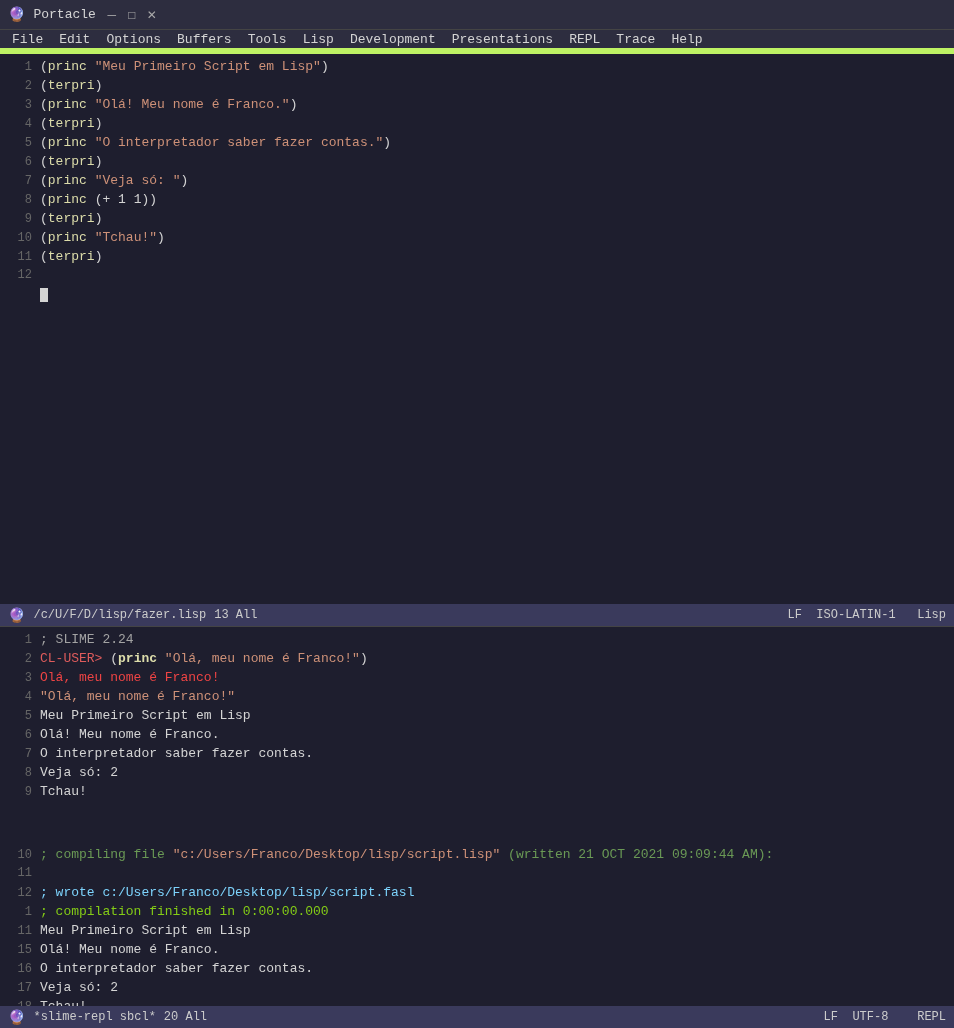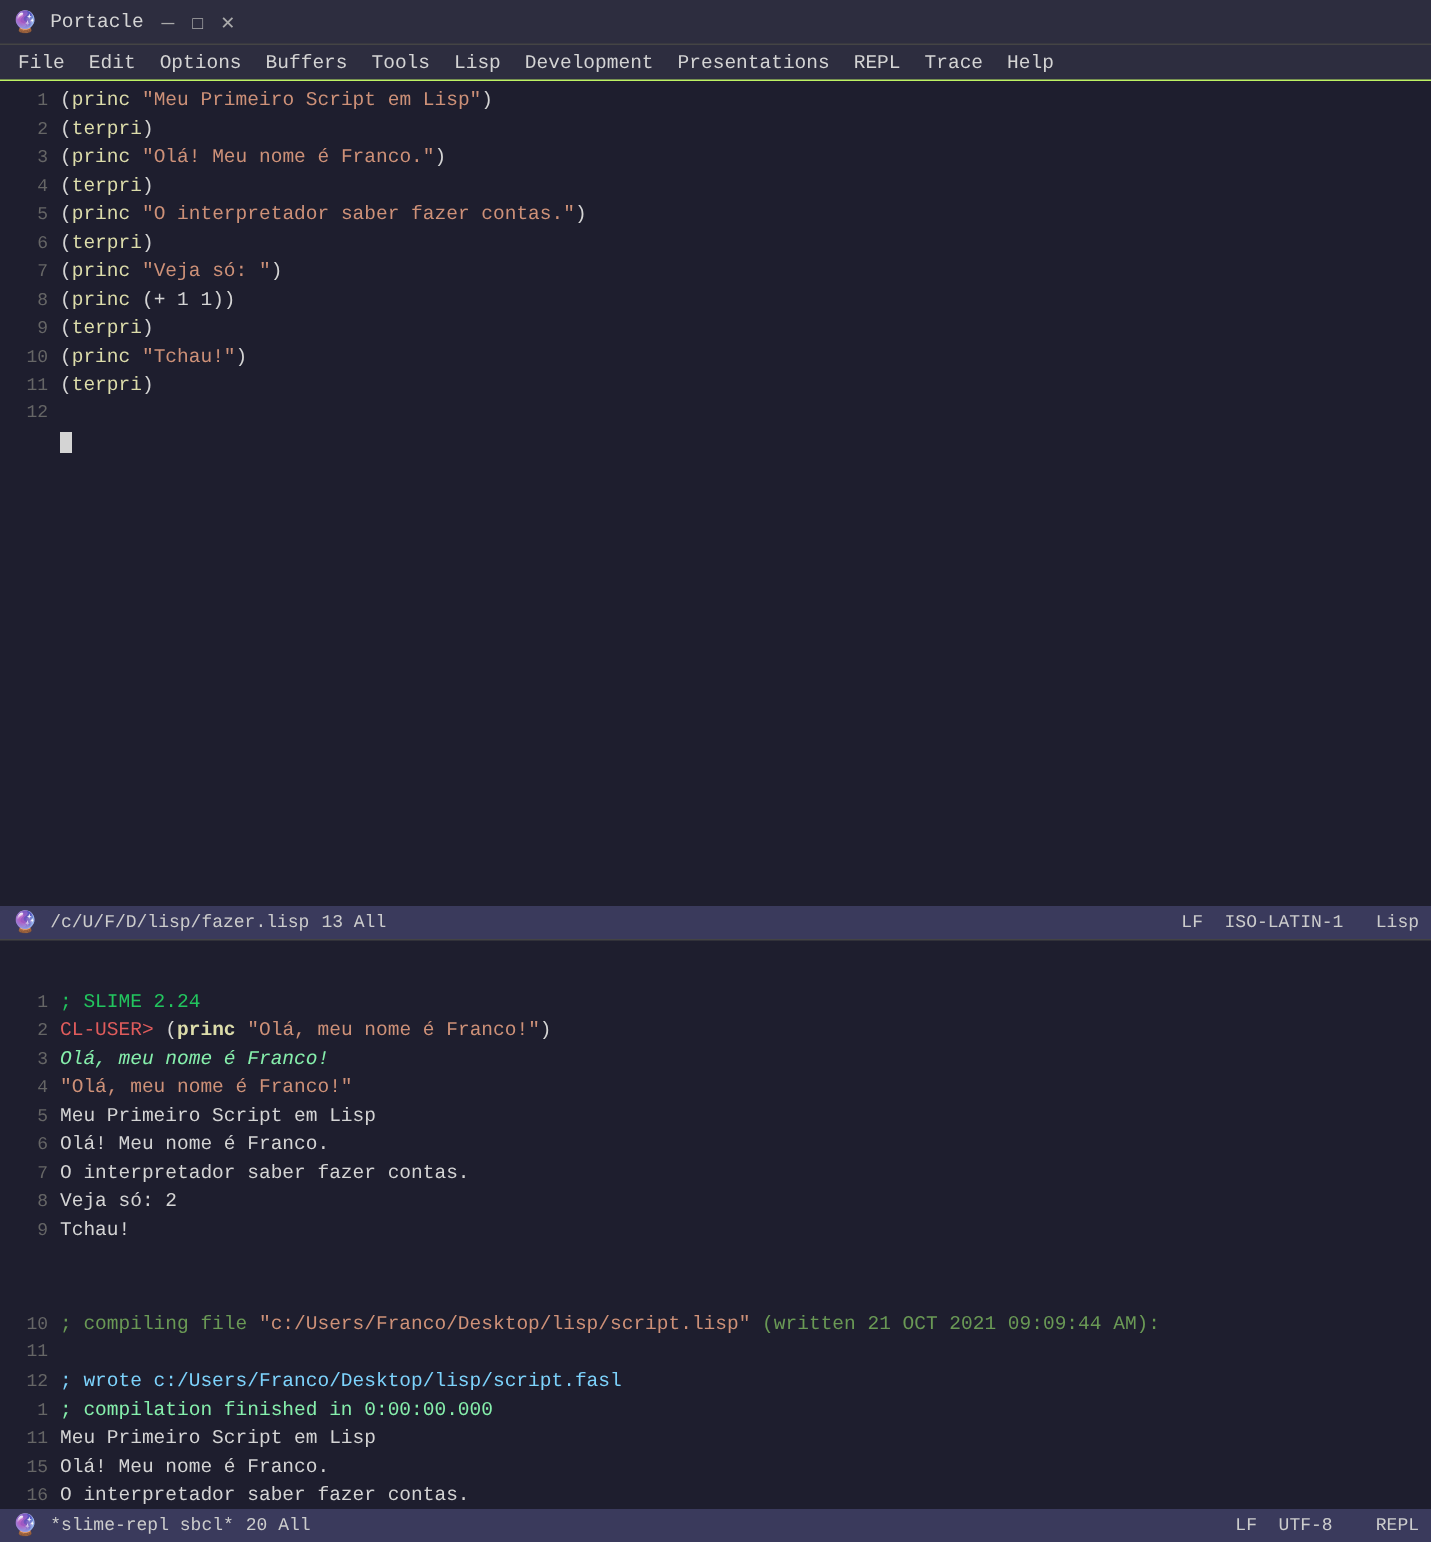--- a/index.html
+++ b/index.html
@@ -43,21 +43,21 @@
       justify-content: center;
     }
 
     
     #menubar {
       background: #2d2d3f;
       height: 24px;
       display: flex;
       align-items: center;
       padding: 0 4px;
-      border-bottom: 1px solid #bef264;
+      border-bottom: 6px solid #bef264;
       flex-shrink: 0;
     }
     .menu-item {
       padding: 2px 8px;
       color: #d4d4d4;
       font-size: 13px;
       cursor: pointer;
     }
 
     
@@ -262,29 +262,29 @@
       <span>13 All</span>
     </div>
     <div>
       <span>LF &nbsp;ISO-LATIN-1 &nbsp; Lisp</span>
     </div>
   </div>
 
   <div id="repl-pane">
   <div class="repl-line">
         <span class="repl-num">1</span>
-        <span class="repl-content" style="color: #22c55e; margin-top: 28px;">; SLIME 2.24</span>
+        <span class="repl-content" style="color: #a3a3a3;">; SLIME 2.24</span>
       </div>
       <div class="repl-line">
         <span class="repl-num">2</span>
         <span class="repl-content"><span style="color: rgb(224, 92, 92);">CL-USER&gt; </span><span>(<span style="color:#dcdcaa;font-weight:bold">princ</span> <span style="color:#ce9178">"Olá, meu nome é Franco!"</span>)</span></span>
       </div>
       <div class="repl-line">
         <span class="repl-num">3</span>
-        <span class="repl-content" style="color: #86efac; font-style: italic;">Olá, meu nome é Franco!</span>
+        <span class="repl-content" style="color: #ef4444;">Olá, meu nome é Franco!</span>
       </div>
       <div class="repl-line">
         <span class="repl-num">4</span>
         <span class="repl-content" style="color: rgb(206, 145, 120);">"Olá, meu nome é Franco!"</span>
       </div>
       <div class="repl-line">
         <span class="repl-num">5</span>
         <span class="repl-content" style="color: rgb(212, 212, 212);">Meu Primeiro Script em Lisp</span>
       </div>
       <div class="repl-line">
@@ -310,21 +310,21 @@
       <div class="repl-line">
         <span class="repl-num">11</span>
         <span class="repl-content"></span>
       </div>
       <div class="repl-line">
         <span class="repl-num">12</span>
         <span class="repl-content" style="color: #7dd3fc;">; wrote c:/Users/Franco/Desktop/lisp/script.fasl</span>
       </div>
       <div class="repl-line">
         <span class="repl-num">1</span>
-        <span class="repl-content" style="color: #86efac;">; compilation finished in 0:00:00.000</span>
+        <span class="repl-content" style="color: #84cc16;">; compilation finished in 0:00:00.000</span>
       </div>
       <div class="repl-line">
         <span class="repl-num">11</span>
         <span class="repl-content" style="color: rgb(212, 212, 212);">Meu Primeiro Script em Lisp</span>
       </div>
       <div class="repl-line">
         <span class="repl-num">15</span>
         <span class="repl-content" style="color: rgb(212, 212, 212);">Olá! Meu nome é Franco.</span>
       </div>
       <div class="repl-line">

